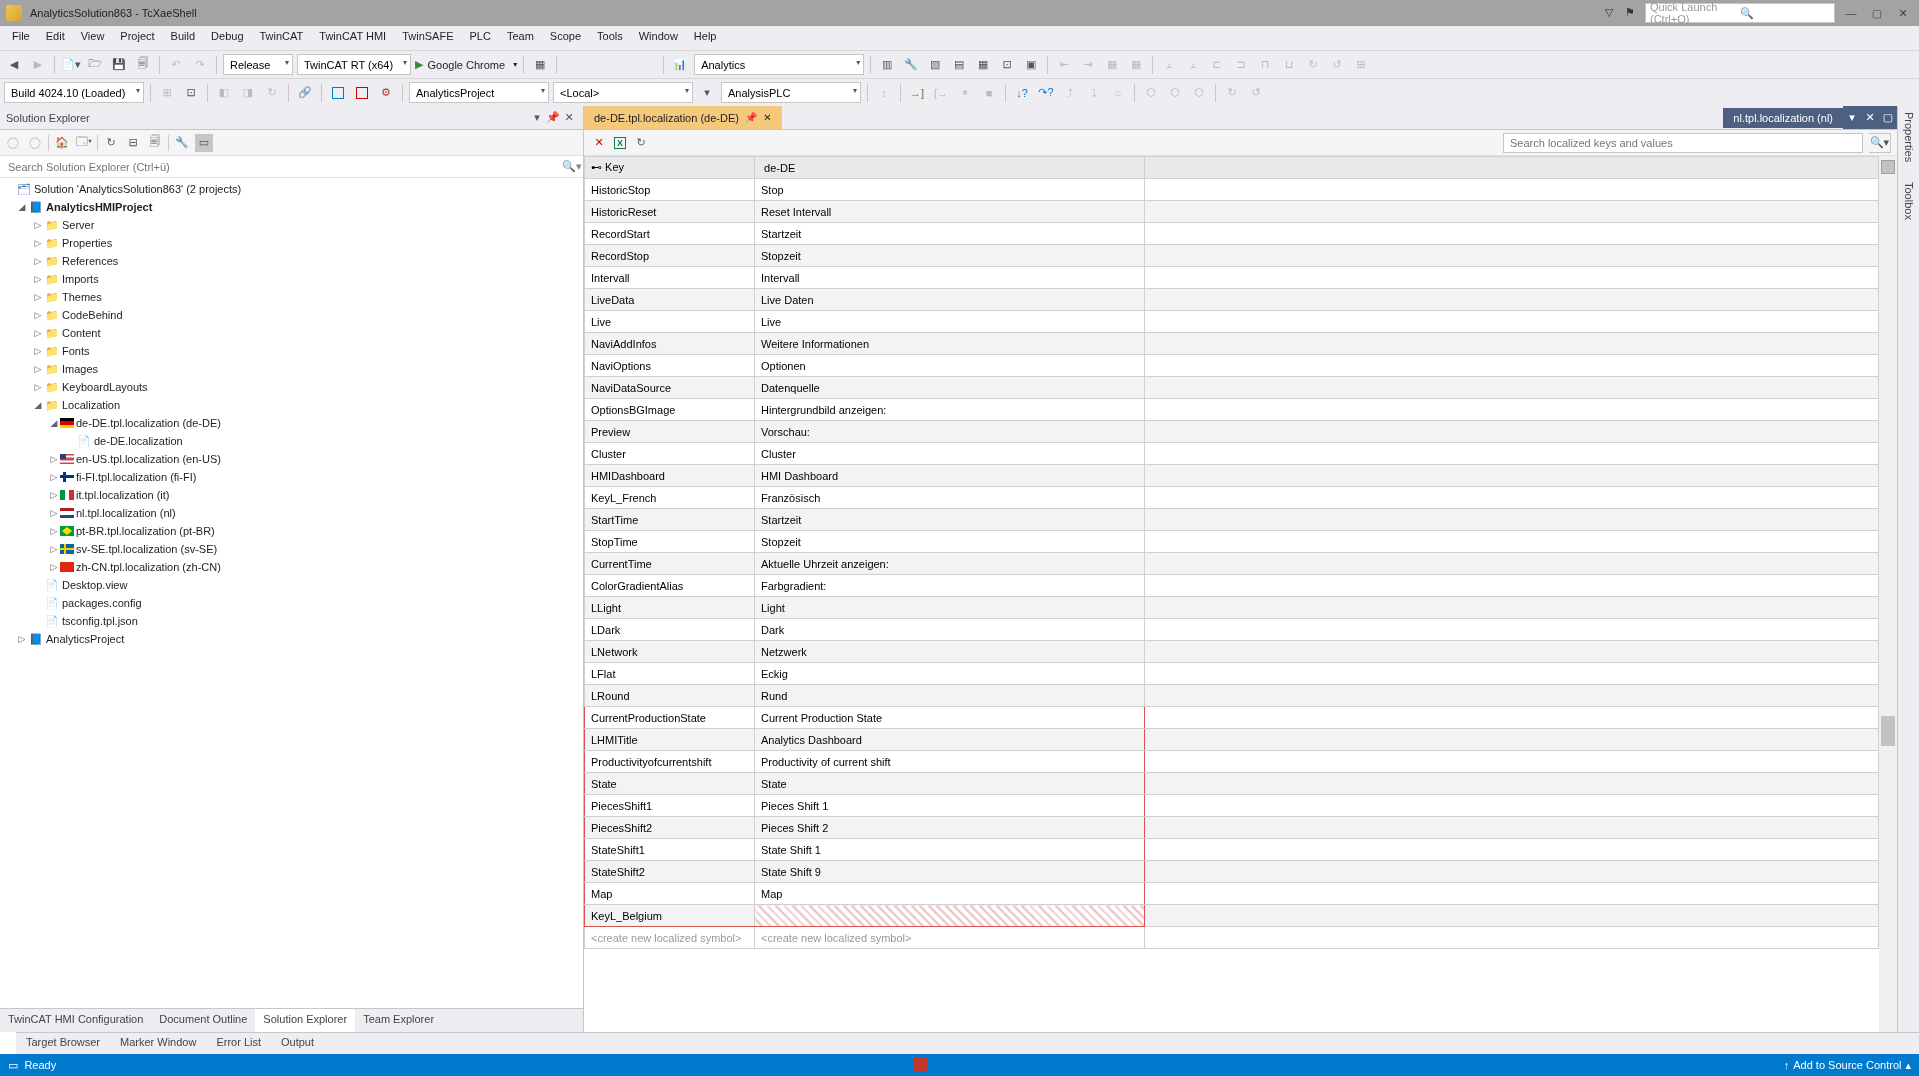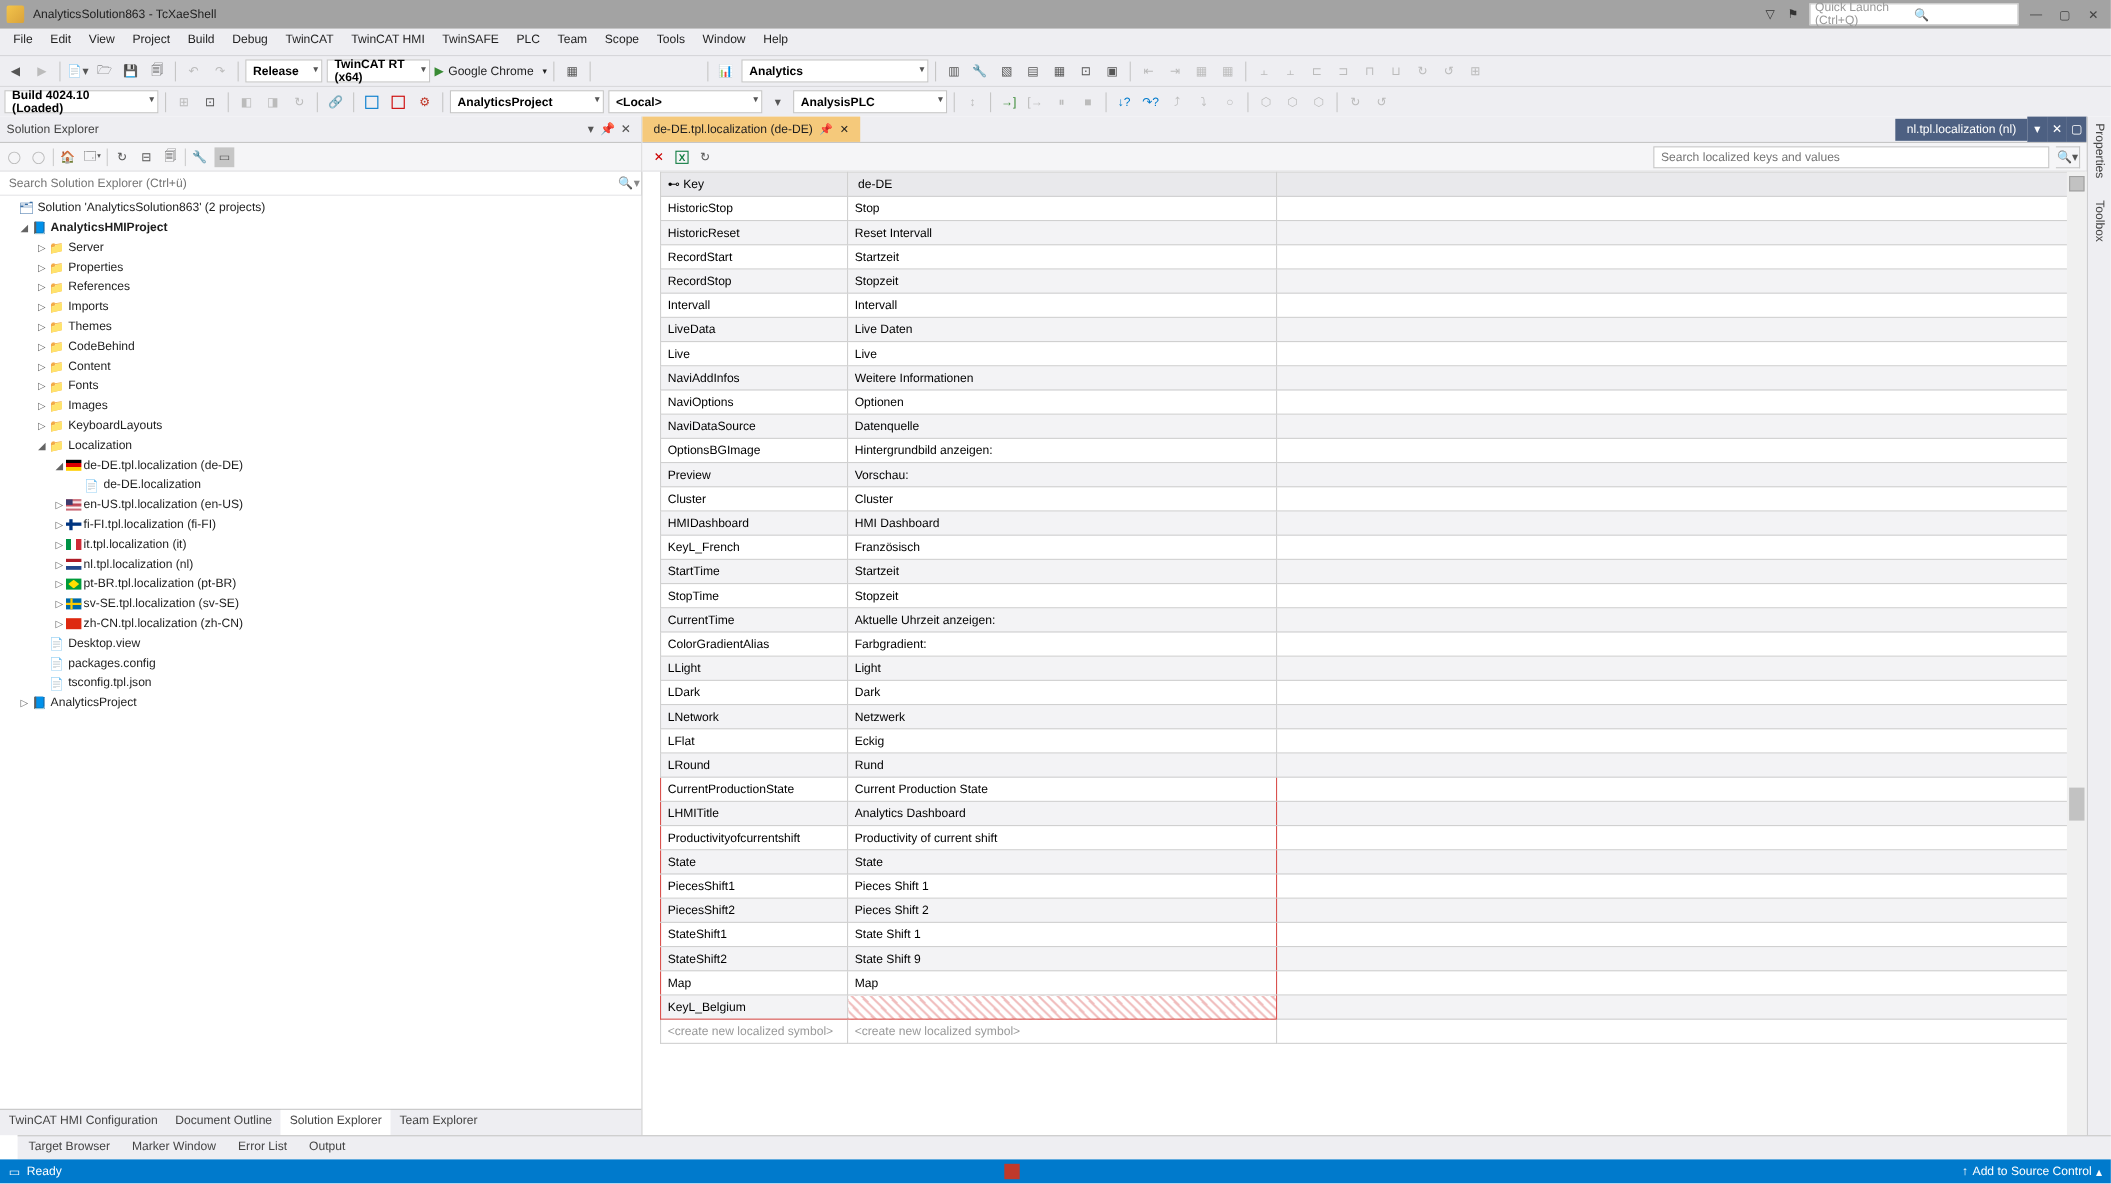--- a/index.html
+++ b/index.html
@@ -16,21 +16,21 @@
 .ql-box span { flex: 1; }
 .ql-ico { color: #555; }
 
 
 .menu-bar { height: 24px; background: #eeeef2; display: flex; align-items: stretch; padding: 0 4px; gap: 0; }
 .menu-bar .menu-item { padding: 4px 8px; color: #1e1e1e; cursor: default; }
 
 
 .toolbar-row { height: 28px; background: #eeeef2; border-top: 1px solid #d6d6da; display: flex; align-items: center; padding: 0 4px; gap: 4px; }
 .toolbar-row .tb-btn { width: 20px; height: 20px; display: inline-flex; align-items: center; justify-content: center; color: #555; }
-.toolbar-row .tb-drop { height: 21px; border: 1px solid #c6c6c6; background: #fff; display: inline-flex; align-items: center; padding: 0 16px 0 6px; position: relative; font-size: 11px; font-weight: bold; }
+.toolbar-row .tb-drop { height: 21px; border: 1px solid #c6c6c6; background: #fff; display: inline-flex; align-items: center; padding: 0 16px 0 6px; position: relative; font-size: 11px; }
 .toolbar-row .tb-drop::after { content: "▾"; position: absolute; right: 3px; top: 3px; font-size: 8px; color: #555; }
 .toolbar-row .tb-sep { width: 1px; height: 18px; background: #c6c6c6; margin: 0 2px; }
 .toolbar-row .play-btn { display: inline-flex; align-items: center; gap: 4px; color: #1e1e1e; }
 .toolbar-row .play-btn .tri { color: #388a34; }
 
 
 .main-area { flex: 1; display: flex; min-height: 0; }
 
 
 .se-panel { width: 584px; display: flex; flex-direction: column; border-right: 1px solid #c6c6c6; }
@@ -97,21 +97,21 @@
 
 .editor-sub { height: 26px; background: #f5f5f7; border-bottom: 1px solid #e1e1e4; display: flex; align-items: center; padding: 0 6px; gap: 6px; }
 .editor-sub .s-btn { width: 18px; height: 18px; color: #555; display:inline-flex;align-items:center;justify-content:center; }
 .editor-sub .excel-ico { color: #107c41; font-weight:bold; border:1px solid #107c41; padding:0 2px; font-size:9px; }
 .editor-sub .spacer { flex: 1; }
 .editor-sub input { width: 360px; height: 20px; border: 1px solid #c6c6c6; padding: 0 6px; font-size: 11px; }
 .editor-sub .srch-btn { width: 22px; height: 20px; border: 1px solid #c6c6c6; border-left: none; display:inline-flex;align-items:center;justify-content:center; color:#555; }
 
 
 .table-wrap { flex: 1; overflow: auto; position: relative; }
-.loc-table { width: calc(100% - 18px); border-collapse: collapse; margin-left: 16px; }
+.loc-table { width: calc(100% - 18px); border-collapse: collapse; }
 .loc-table th, .loc-table td { border: 1px solid #d0d0d0; padding: 2px 6px; height: 22px; text-align: left; vertical-align: middle; }
 .loc-table th { background: #e9e9ec; font-weight: normal; }
 .loc-table th.key-col { width: 170px; }
 .loc-table th.val-col { width: 390px; }
 .loc-table tr:nth-child(even) td { background: #f3f3f5; }
 .loc-table td.new-row { color: #999; font-style: normal; }
 .loc-table td.hatched { background: repeating-linear-gradient(45deg,#fff,#fff 4px,#f0bdbd 4px,#f0bdbd 6px) !important; }
 
 
 .scroll-v { position: absolute; right: 0; top: 0; width: 18px; height: 100%; background: #f0f0f0; }
@@ -175,21 +175,21 @@
   <span class="tb-btn">🗁</span>
   <span class="tb-btn">💾</span>
   <span class="tb-btn">🗐</span>
   <span class="tb-sep"></span>
   <span class="tb-btn" style="color:#bbb">↶</span>
   <span class="tb-btn" style="color:#bbb">↷</span>
   <span class="tb-sep"></span>
   <div class="tb-drop" style="width:70px">
       <span>Release</span>
     </div>
-  <div class="tb-drop" style="width:94px">
+  <div class="tb-drop" style="width:114px">
       <span>TwinCAT RT (x64)</span>
     </div>
   <div class="play-btn">
       <span class="tri">▶</span>
       <span>Google Chrome</span>
       <span style="font-size:8px;margin-left:4px">▾</span>
     </div>
   <span class="tb-sep"></span>
   <span class="tb-btn">▦</span>
   <span class="tb-sep"></span>

